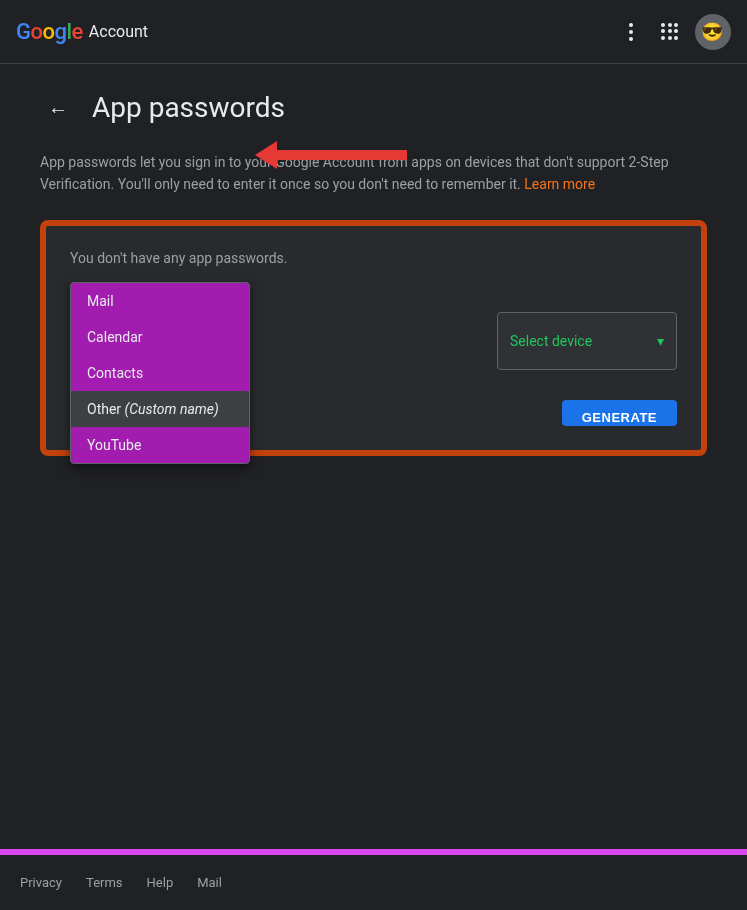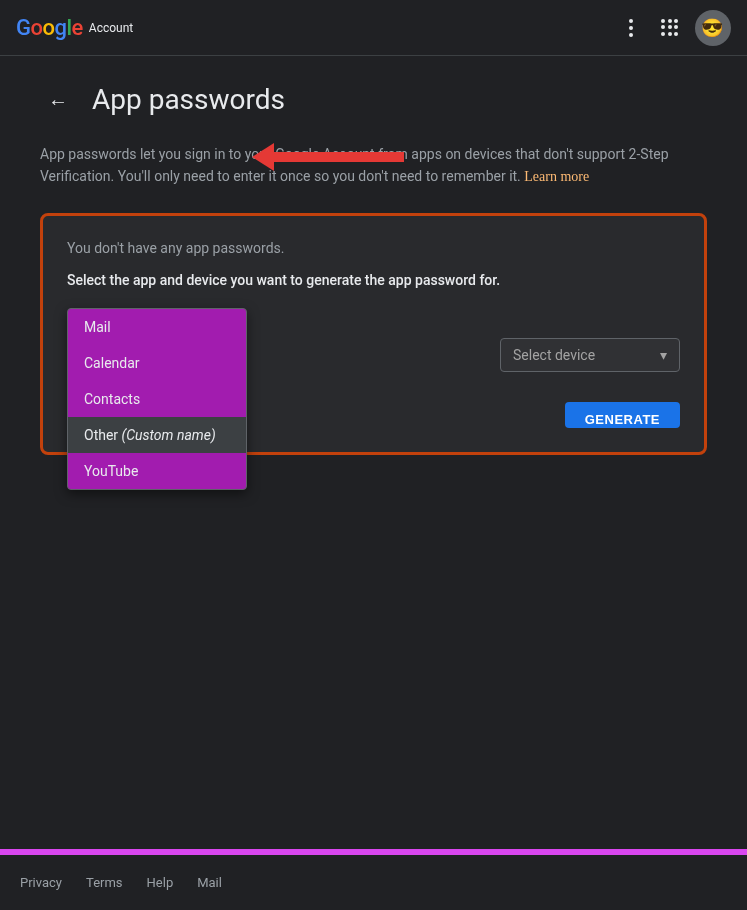--- a/index.html
+++ b/index.html
@@ -11,39 +11,39 @@
       min-height: 910px;
       position: relative;
     }
 
     
     .header {
       display: flex;
       align-items: center;
       justify-content: space-between;
       padding: 8px 16px;
-      height: 56px;
+      height: 64px;
       border-bottom: 1px solid #3c4043;
     }
     .header-left {
       display: flex;
       align-items: center;
       gap: 4px;
     }
     .google-logo {
       font-size: 22px;
       font-weight: 500;
       letter-spacing: -0.5px;
     }
     .g-blue { color: #4285f4; }
     .g-red { color: #ea4335; }
     .g-yellow { color: #fbbc05; }
     .g-green { color: #34a853; }
     .header-account-text {
-      font-size: 12px;
+      font-size: 16px;
       color: #e8eaed;
       font-weight: 400;
       margin-left: 2px;
     }
     .header-right {
       display: flex;
       align-items: center;
       gap: 8px;
     }
     .icon-btn {
@@ -101,28 +101,27 @@
     }
 
     .description {
       font-size: 14px;
       color: #9aa0a6;
       line-height: 1.6;
       margin-bottom: 24px;
       max-width: 650px;
     }
     .description a {
-      color: #fdba74;
+      color: #f97316;
       text-decoration: none;
-      font-family: Liberation Serif, serif;
     }
 
     
     .card {
-      border: 3px solid #c2410c;
+      border: 6px solid #c2410c;
       border-radius: 8px;
       padding: 24px;
       background: #292a2d;
     }
     .no-passwords-text {
       font-size: 14px;
       color: #9aa0a6;
       margin-bottom: 16px;
     }
     .select-instructions {
@@ -172,22 +171,22 @@
     }
 
     .device-select-container {
       min-width: 180px;
     }
 
     .device-dropdown {
       background: #303134;
       border: 1px solid #5f6368;
       border-radius: 4px;
-      color: #a3a3a3;
-      padding: 8px 12px;
+      color: #22c55e;
+      padding: 20px 12px;
       font-size: 14px;
       display: flex;
       align-items: center;
       justify-content: space-between;
       min-width: 180px;
       margin-top: 30px;
       margin-left: 24px;
     }
 
     .generate-btn {
@@ -306,21 +305,20 @@
     <h1 class="page-title">App passwords</h1>
   </div>
 
   <p class="description">
     <span>App passwords let you sign in to your Google Account from apps on devices that don't support 2-Step Verification. You'll only need to enter it once so you don't need to remember it.</span>
     <a href="#">Learn more</a>
   </p>
 
   <div class="card">
     <p class="no-passwords-text">You don't have any app passwords.</p>
-    <p class="select-instructions">Select the app and device you want to generate the app password for.</p>
 
     <div class="selectors-row">
 
       <div class="select-app-container">
         <div class="select-label">Select app</div>
         <div class="dropdown-menu">
           <div class="dropdown-menu-item">Mail</div>
           <div class="dropdown-menu-item">Calendar</div>
           <div class="dropdown-menu-item">Contacts</div>
           <div class="dropdown-menu-item other-item">Other <em>(Custom name)</em></div>

